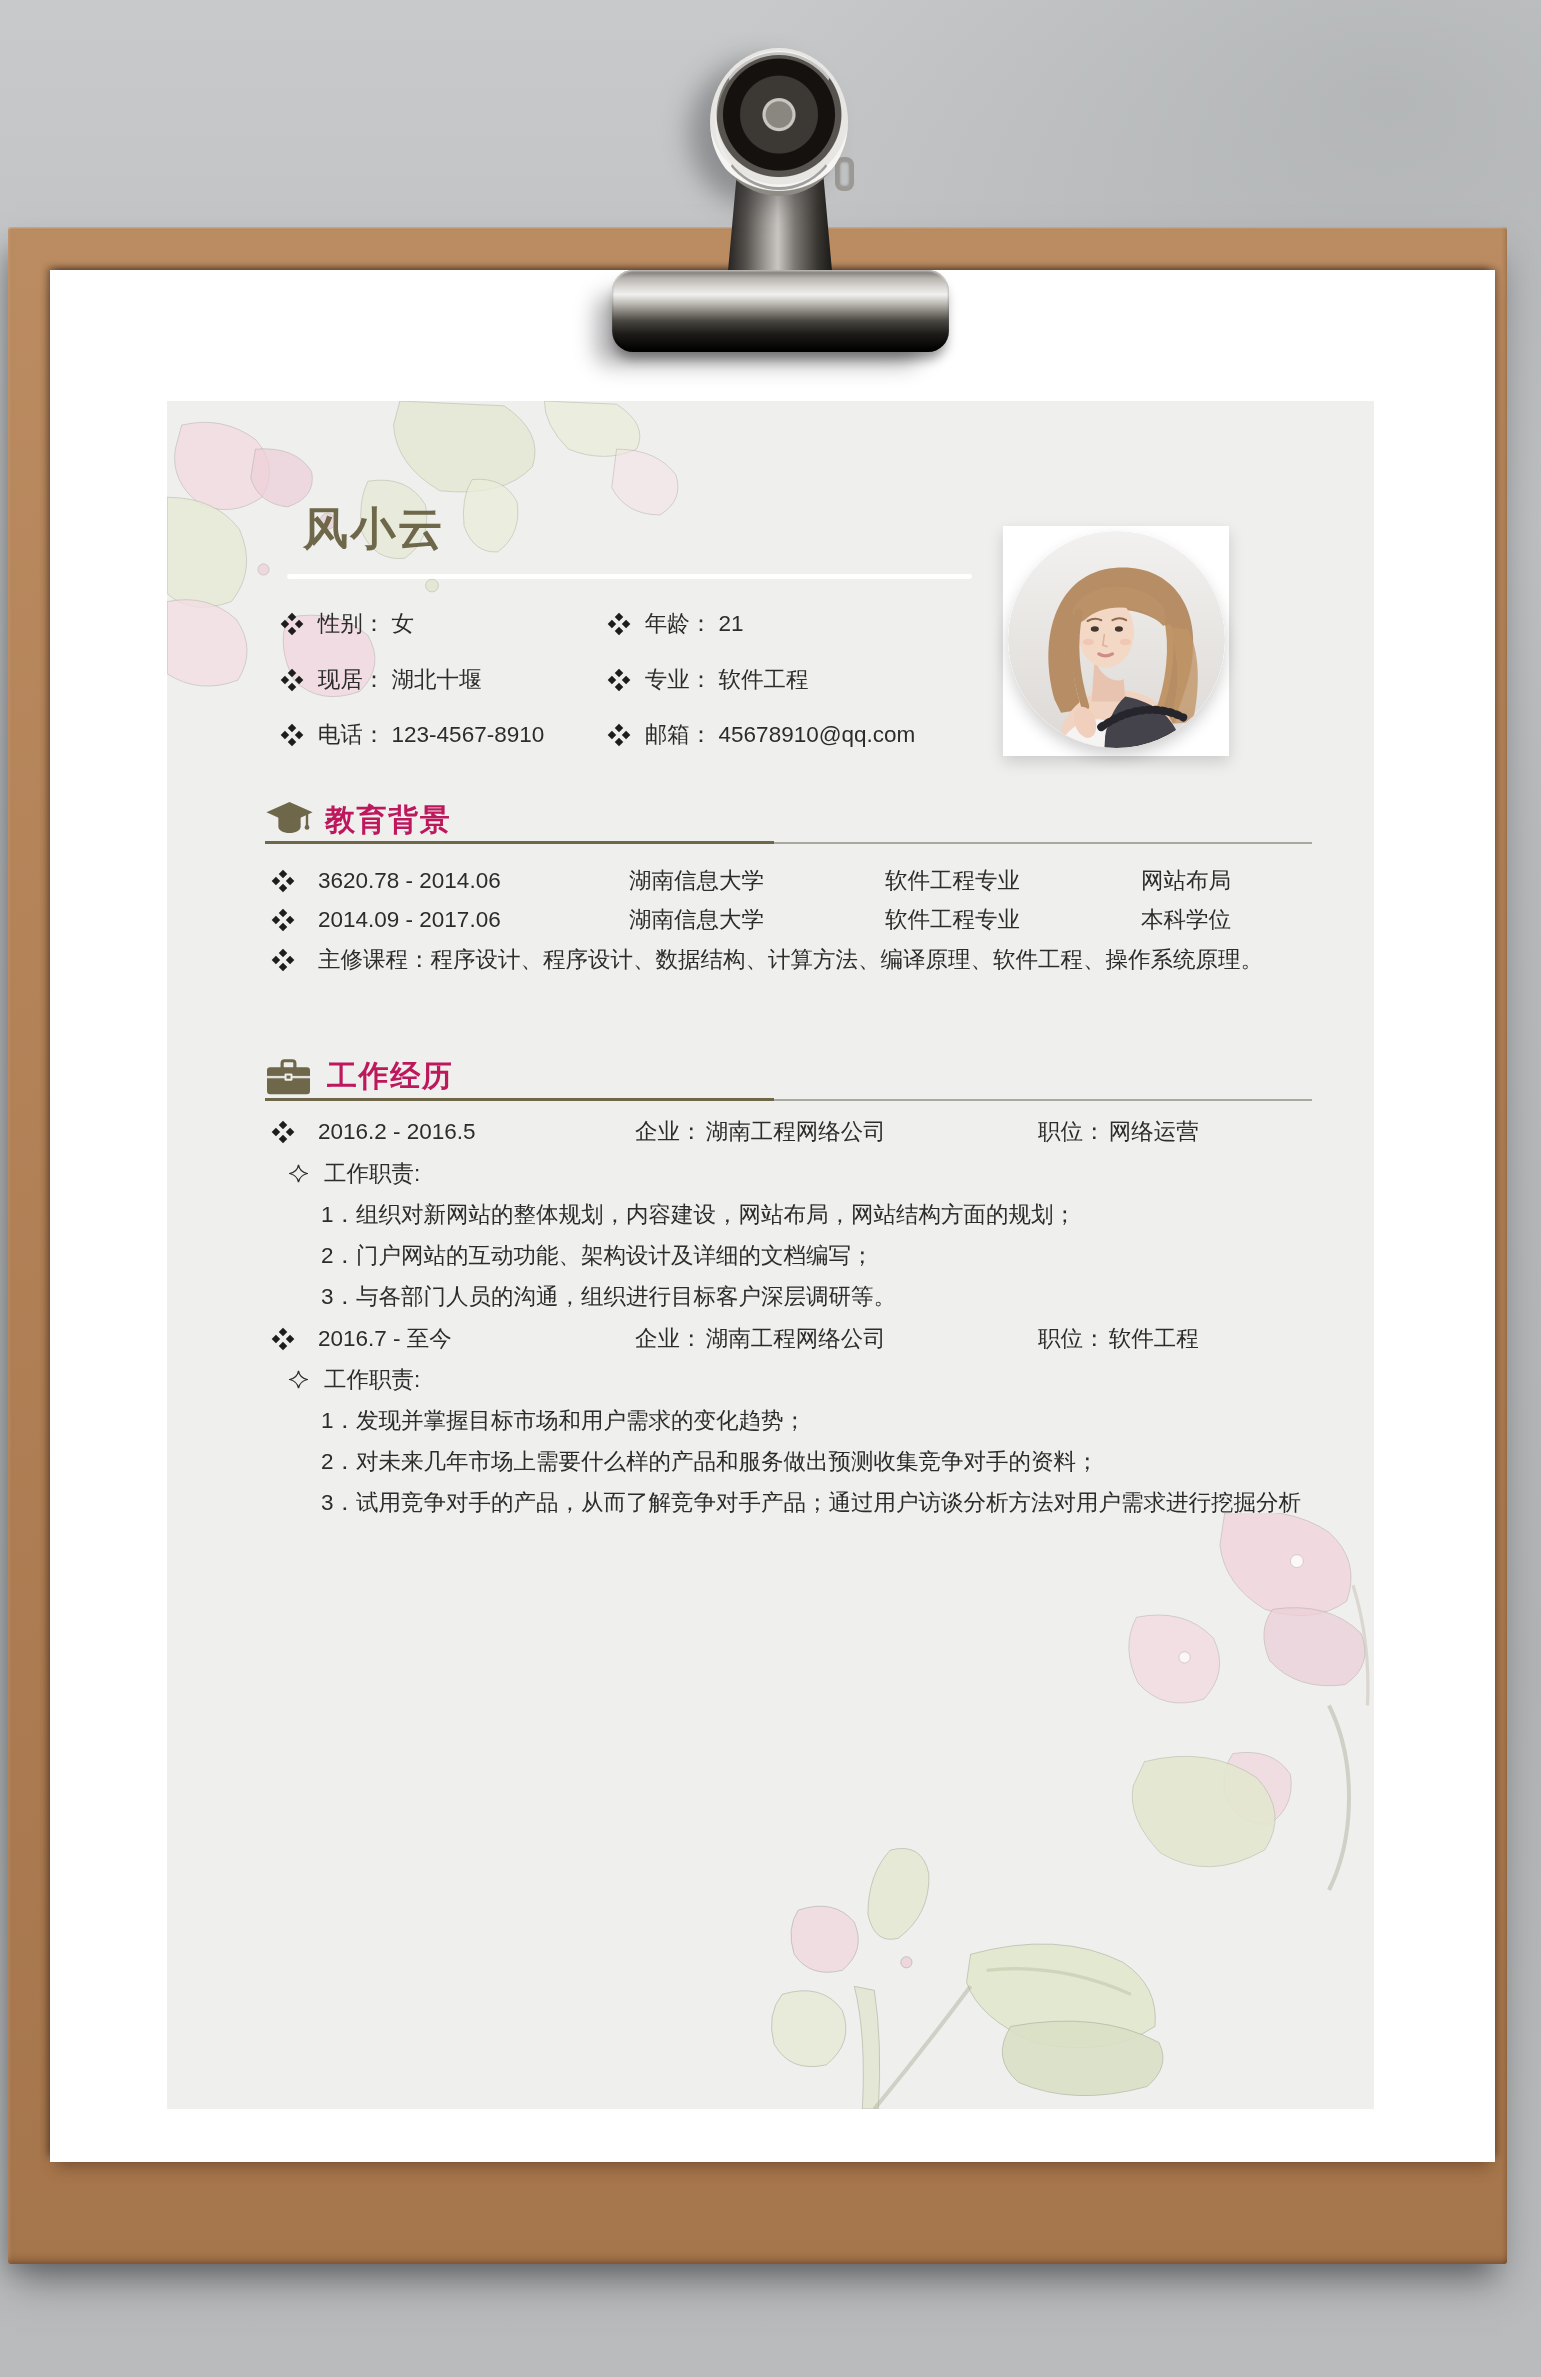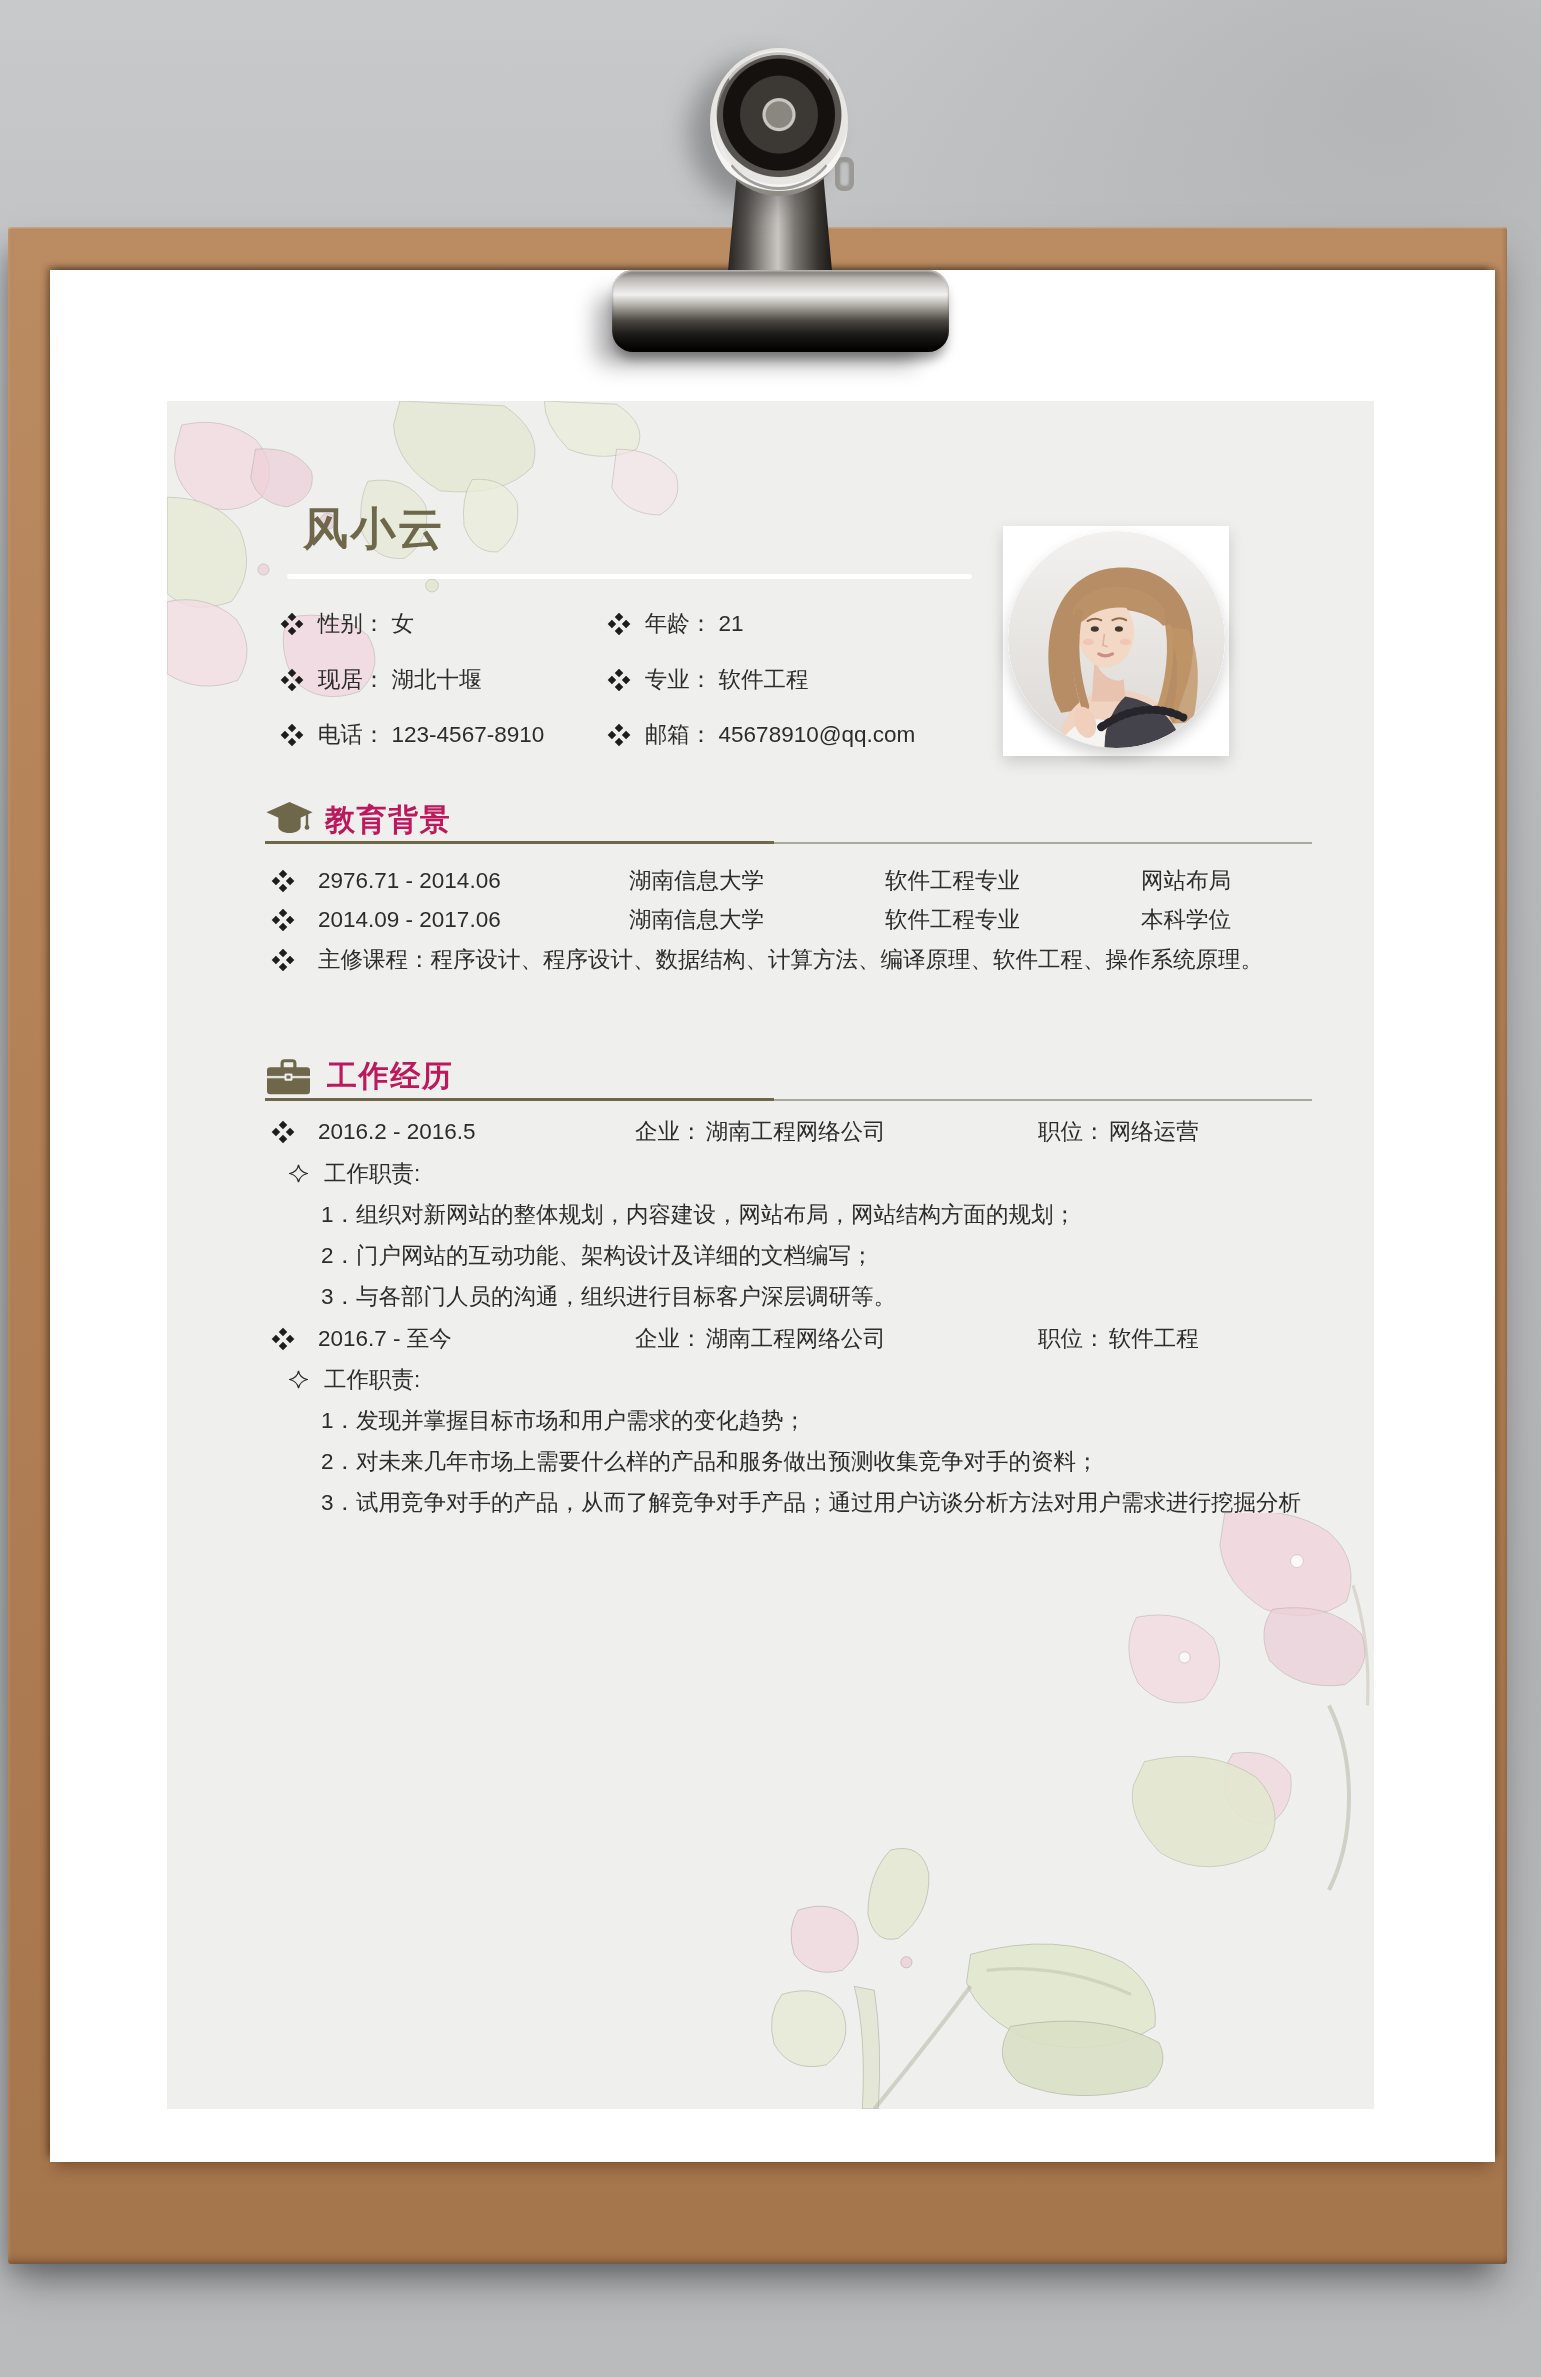--- a/index.html
+++ b/index.html
@@ -273,21 +273,21 @@
       <div class="divider" style="top:441px;"></div>
       <div class="divider-dark" style="top:440px;"></div>
 
       <div class="row" style="top:462px;">
         <span class="b4">
             <i></i>
             <i></i>
             <i></i>
             <i></i>
           </span>
-        <span class="c-date">2976.71 - 2014.06</span>
+        <span class="c-date">3620.78 - 2014.06</span>
         <span class="c-school">湖南信息大学</span>
         <span class="c-major">软件工程专业</span>
         <span class="c-degree">网站布局</span>
       </div>
       <div class="row" style="top:501px;">
         <span class="b4">
             <i></i>
             <i></i>
             <i></i>
             <i></i>

